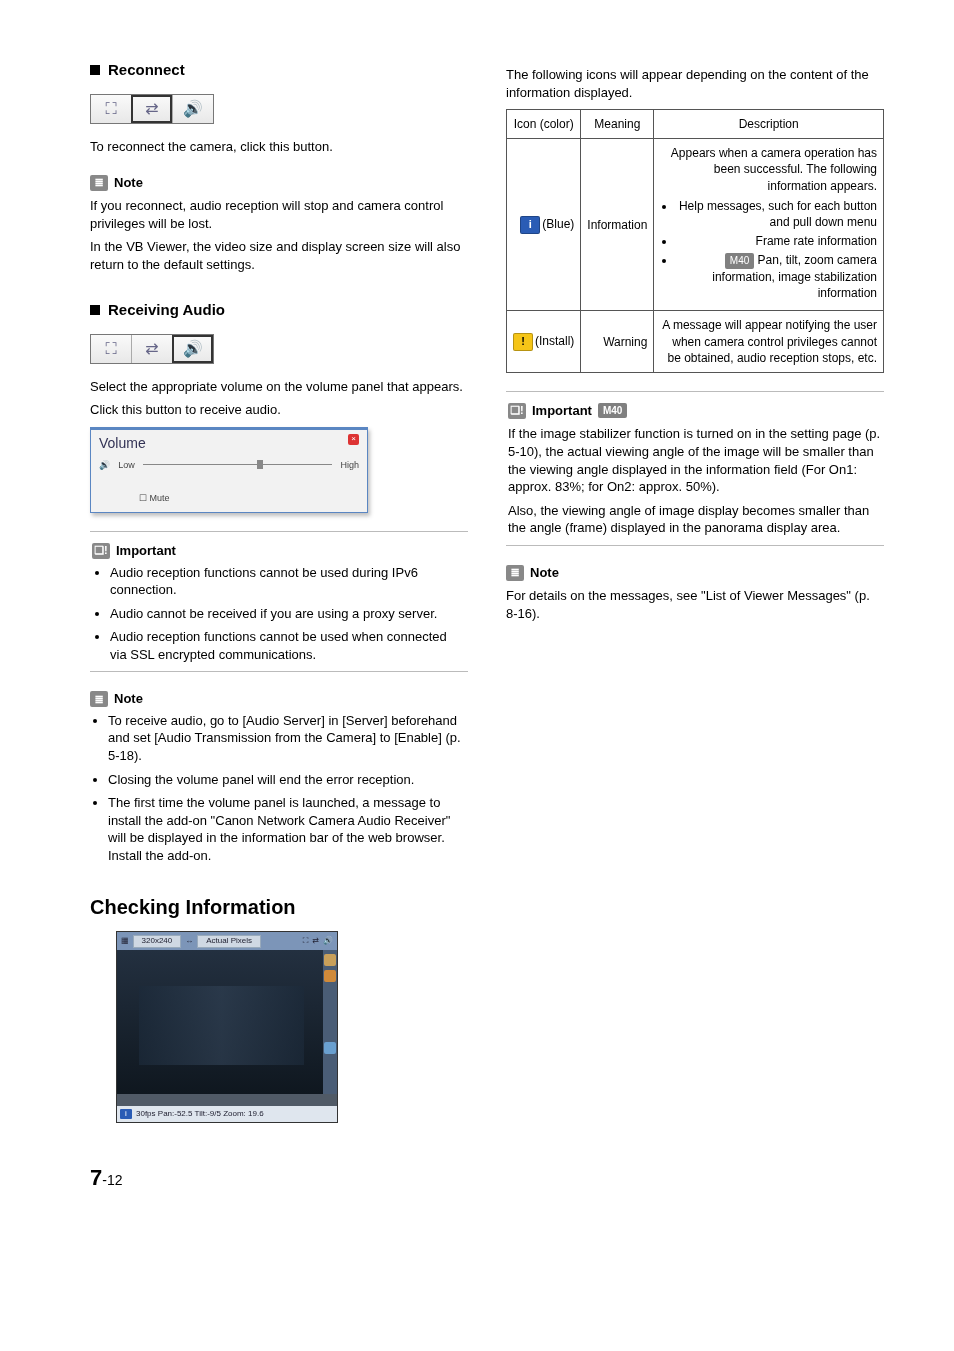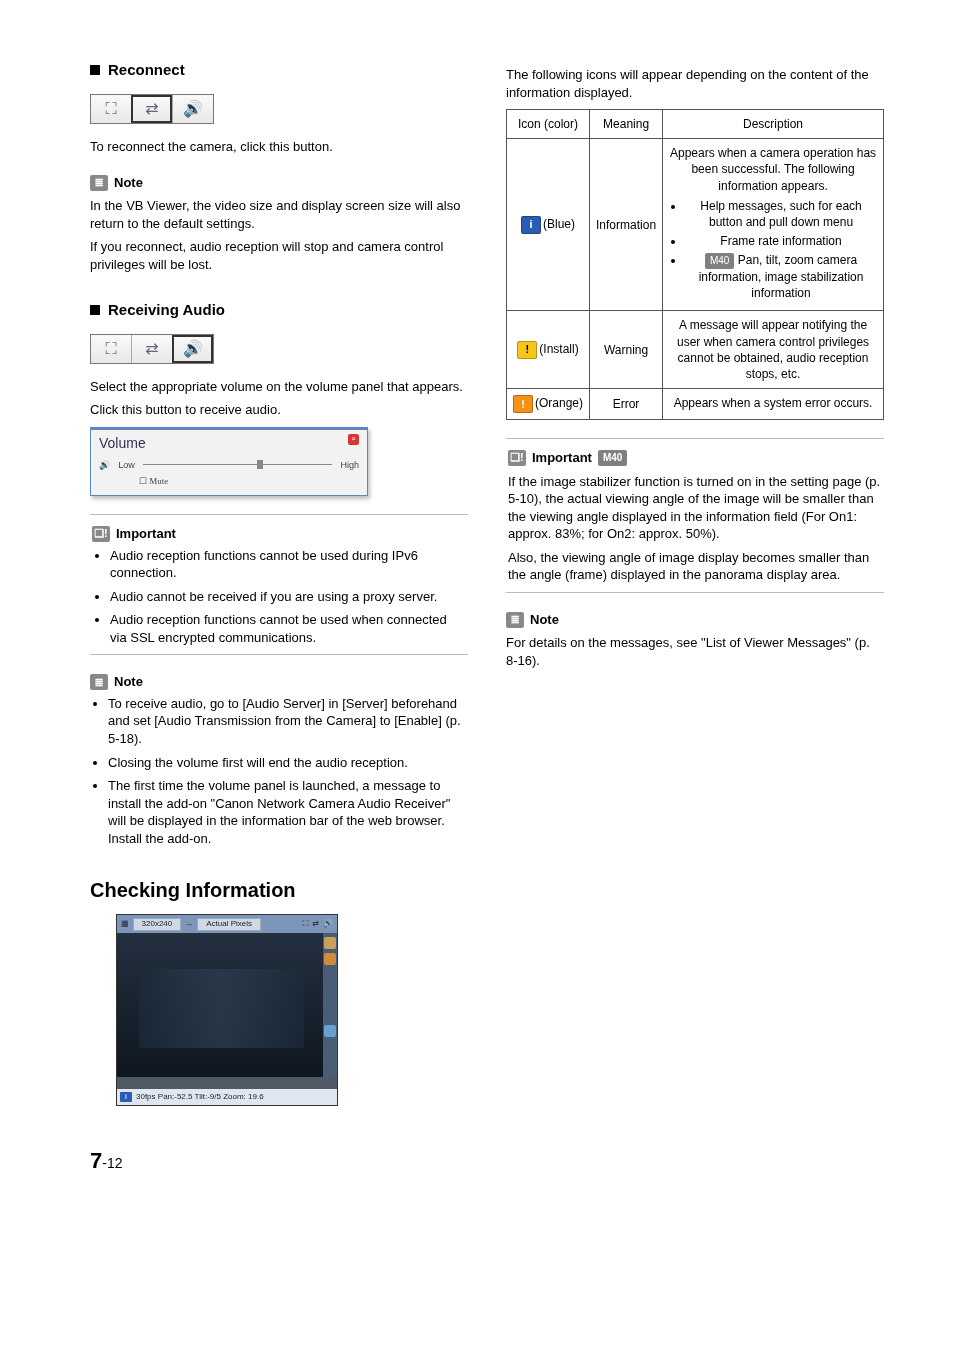--- a/index.html
+++ b/index.html
@@ -112,21 +112,21 @@
   }
   table.info {
     border-collapse: collapse;
     width: 100%;
     font-size: 12px;
     margin: 8px 0;
   }
   table.info th, table.info td {
     border: 1px solid #555;
     padding: 6px 6px;
-    text-align: center;
+    text-align: right;
     vertical-align: top;
   }
   table.info th {
     text-align: center;
     font-weight: normal;
   }
   .icon-cell {
     text-align: center;
     white-space: nowrap;
     vertical-align: middle !important;
@@ -210,22 +210,22 @@
       <span class="cell">🔊</span>
     </div>
 
     <p>To reconnect the camera, click this button.</p>
 
     <div class="callout">
       <div class="hdr">
         <span class="ico ico-note">≣</span>
         <span>Note</span>
       </div>
+      <p>If you reconnect, audio reception will stop and camera control privileges will be lost.</p>
       <p>In the VB Viewer, the video size and display screen size will also return to the default settings.</p>
-      <p>If you reconnect, audio reception will stop and camera control privileges will be lost.</p>
     </div>
 
     <h3 class="sub" style="margin-top:26px">
         <span>Receiving Audio</span>
       </h3>
 
     <div class="tool-img-strip">
       <span class="cell">⛶</span>
       <span class="cell">⇄</span>
       <span class="cell highlight">🔊</span>
@@ -236,21 +236,21 @@
 
     <div class="volume-panel">
       <span class="close-x">×</span>
       <div class="title">Volume</div>
       <div class="volume-row">
         <span>🔊</span>
         <span>Low</span>
         <span class="slider"></span>
         <span>High</span>
       </div>
-      <div style="margin-left:40px;margin-top:4px;font-family:Liberation Serif, serif;">☐ <span>Mute</span></div>
+      <div style="margin-left:40px;margin-top:21px;">☐ <span>Mute</span></div>
     </div>
 
     <div class="callout boxed">
       <div class="hdr">
         <span class="ico ico-important">❑!</span>
         <span>Important</span>
       </div>
       <ul>
         <li>Audio reception functions cannot be used during IPv6 connection.</li>
         <li>Audio cannot be received if you are using a proxy server.</li>
@@ -258,21 +258,21 @@
       </ul>
     </div>
 
     <div class="callout">
       <div class="hdr">
         <span class="ico ico-note">≣</span>
         <span>Note</span>
       </div>
       <ul>
         <li>To receive audio, go to [Audio Server] in [Server] beforehand and set [Audio Transmission from the Camera] to [Enable] (p. 5-18).</li>
-        <li>Closing the volume first will end the audio reception.</li>
+        <li>Closing the volume panel will end the error reception.</li>
         <li>The first time the volume panel is launched, a message to install the add-on "Canon Network Camera Audio Receiver" will be displayed in the information bar of the web browser. Install the add-on.</li>
       </ul>
     </div>
 
     <h2 class="section">Checking Information</h2>
 
     <div class="viewer-img">
       <div class="top-bar">
         <span>▦</span>
         <span class="pill">320x240</span>
@@ -324,27 +324,20 @@
             </ul>
           </td>
         </tr>
         <tr>
           <td class="icon-cell">
             <span class="sq-icon sq-yellow">!</span><span>(Install)</span>
           </td>
           <td style="vertical-align:middle">Warning</td>
           <td>A message will appear notifying the user when camera control privileges cannot be obtained, audio reception stops, etc.</td>
         </tr>
-        <tr>
-          <td class="icon-cell">
-            <span class="sq-icon sq-orange">!</span><span>(Orange)</span>
-          </td>
-          <td style="vertical-align:middle">Error</td>
-          <td>Appears when a system error occurs.</td>
-        </tr>
       </tbody>
     </table>
 
     <div class="callout boxed">
       <div class="hdr">
         <span class="ico ico-important">❑!</span>
         <span>Important</span>
         <span class="model-badge">M40</span>
       </div>
       <p>If the image stabilizer function is turned on in the setting page (p. 5-10), the actual viewing angle of the image will be smaller than the viewing angle displayed in the information field (For On1: approx. 83%; for On2: approx. 50%).</p>

